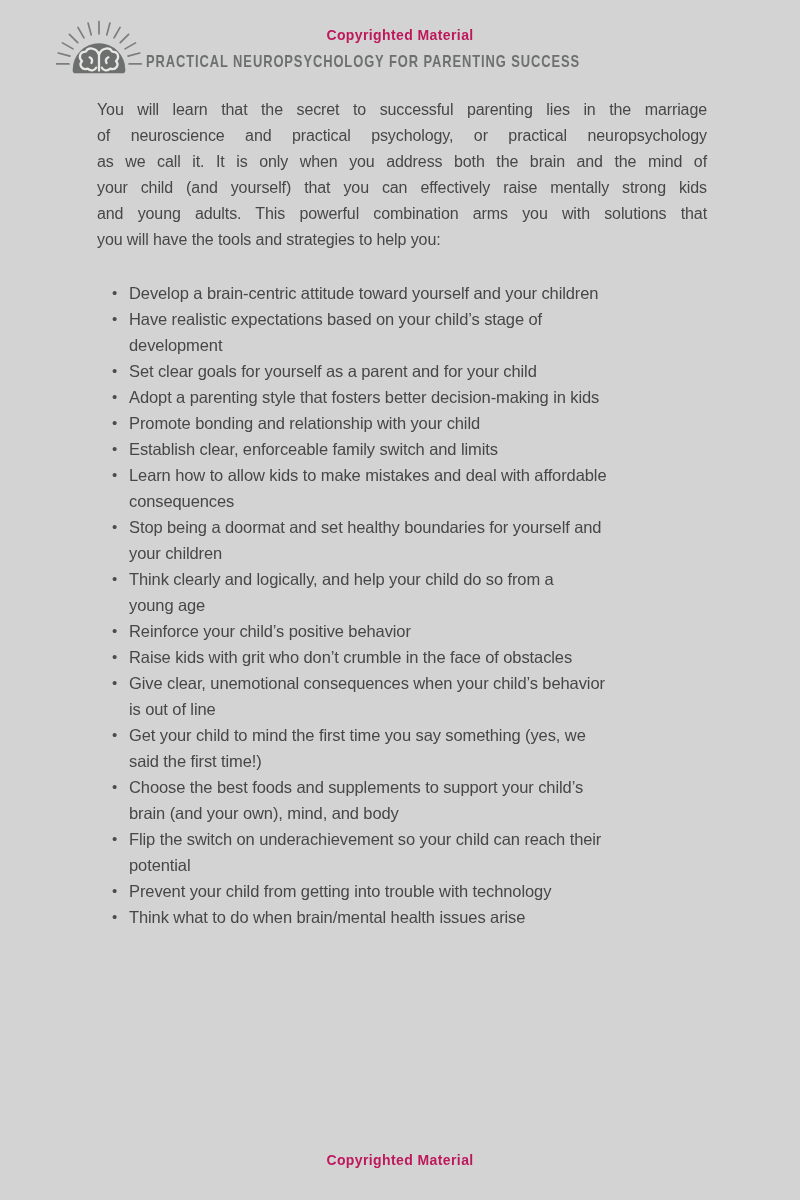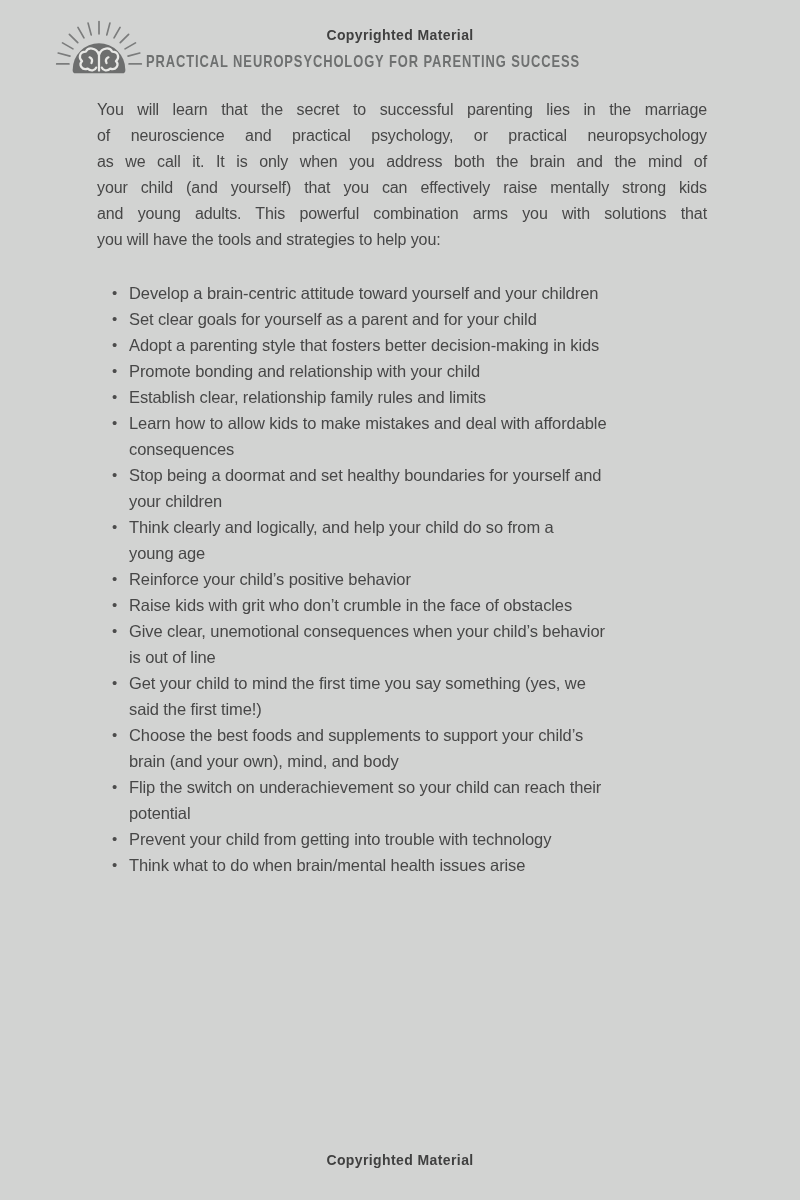--- a/index.html
+++ b/index.html
@@ -15,21 +15,21 @@
     width: 800px; height: 1200px;
     background: #d2d3d2;
   }
   .copyright {
     position: absolute;
     left: 0; width: 800px;
     text-align: center;
     font-size: 14px;
     font-weight: bold;
     letter-spacing: 0.4px;
-    color: #404040;
+    color: #be185d;
   }
   .copyright.top { top: 27px; }
   .copyright.bottom { top: 1152px; }
   .logo {
     position: absolute;
     left: 52px; top: 13px;
     width: 94px; height: 68px;
   }
   .book-title {
     position: absolute;
@@ -122,24 +122,26 @@
     <div class="intro">
         <div class="para-line">You will learn that the secret to successful parenting lies in the marriage</div>
         <div class="para-line">of neuroscience and practical psychology, or practical neuropsychology</div>
         <div class="para-line">as we call it. It is only when you address both the brain and the mind of</div>
         <div class="para-line">your child (and yourself) that you can effectively raise mentally strong kids</div>
         <div class="para-line">and young adults. This powerful combination arms you with solutions that</div>
         <div class="para-line last">you will have the tools and strategies to help you:</div>
       </div>
     <ul class="bullets">
         <li>Develop a brain-centric attitude toward yourself and your children</li>
+        <li>Have realistic expectations based on your child’s stage of
+development</li>
         <li>Set clear goals for yourself as a parent and for your child</li>
         <li>Adopt a parenting style that fosters better decision-making in kids</li>
         <li>Promote bonding and relationship with your child</li>
-        <li>Establish clear, relationship family rules and limits</li>
+        <li>Establish clear, enforceable family switch and limits</li>
         <li>Learn how to allow kids to make mistakes and deal with affordable
 consequences</li>
         <li>Stop being a doormat and set healthy boundaries for yourself and
 your children</li>
         <li>Think clearly and logically, and help your child do so from a
 young age</li>
         <li>Reinforce your child’s positive behavior</li>
         <li>Raise kids with grit who don’t crumble in the face of obstacles</li>
         <li>Give clear, unemotional consequences when your child’s behavior
 is out of line</li>

